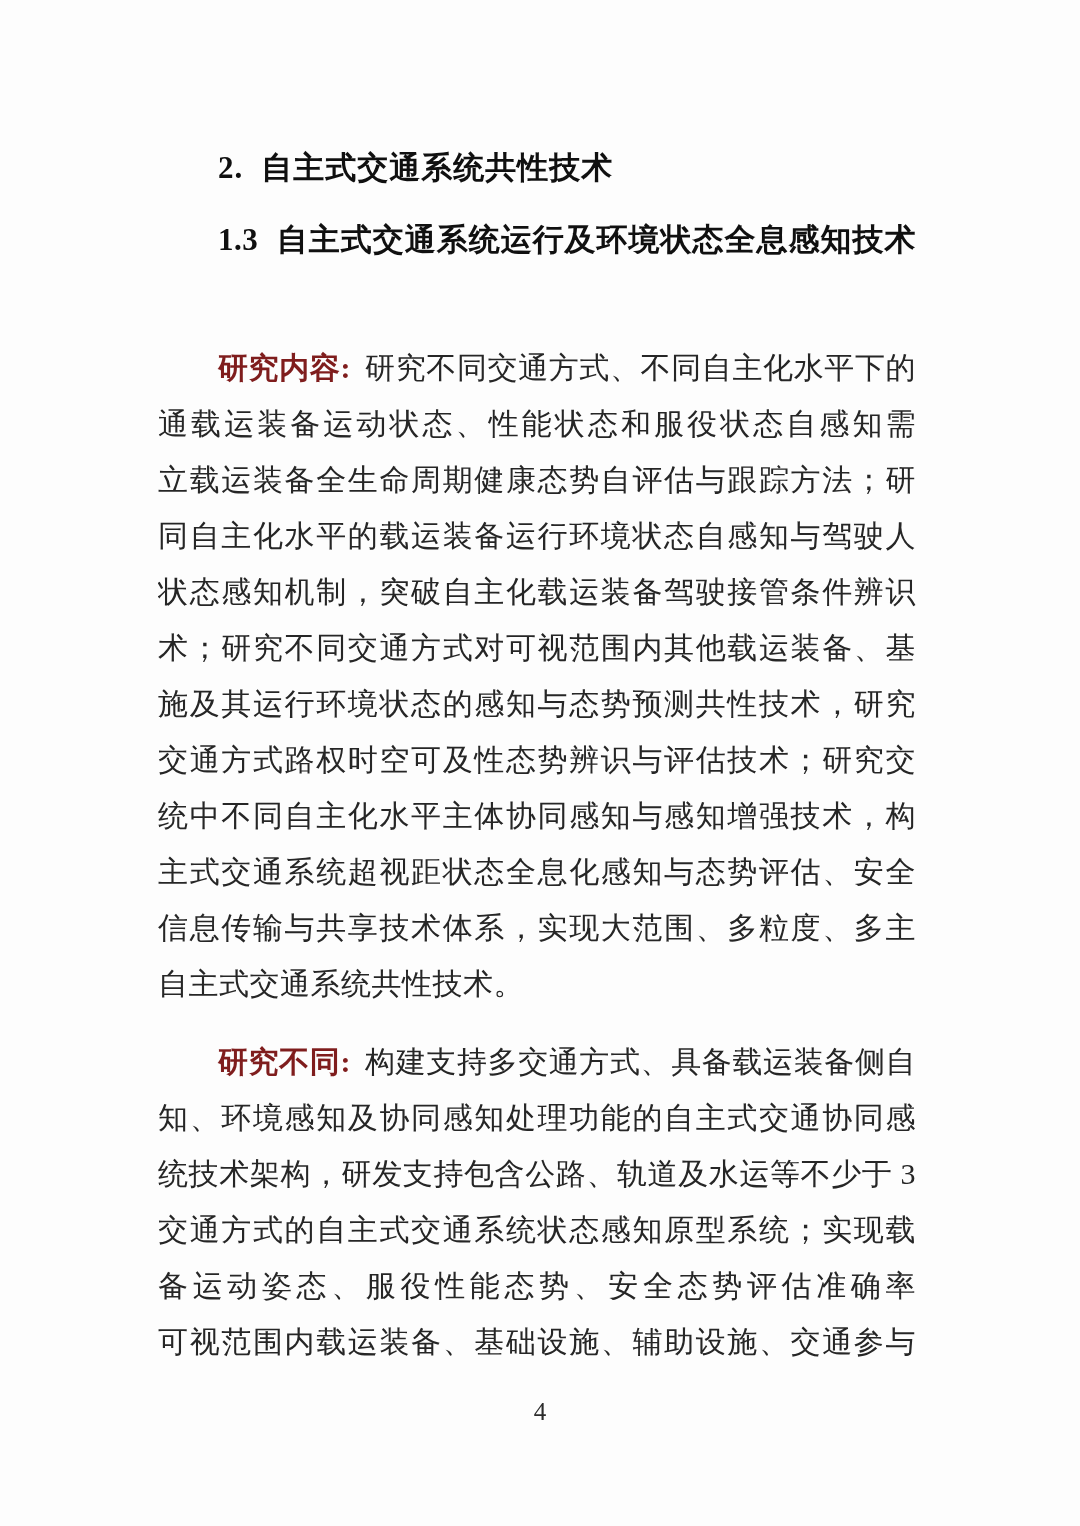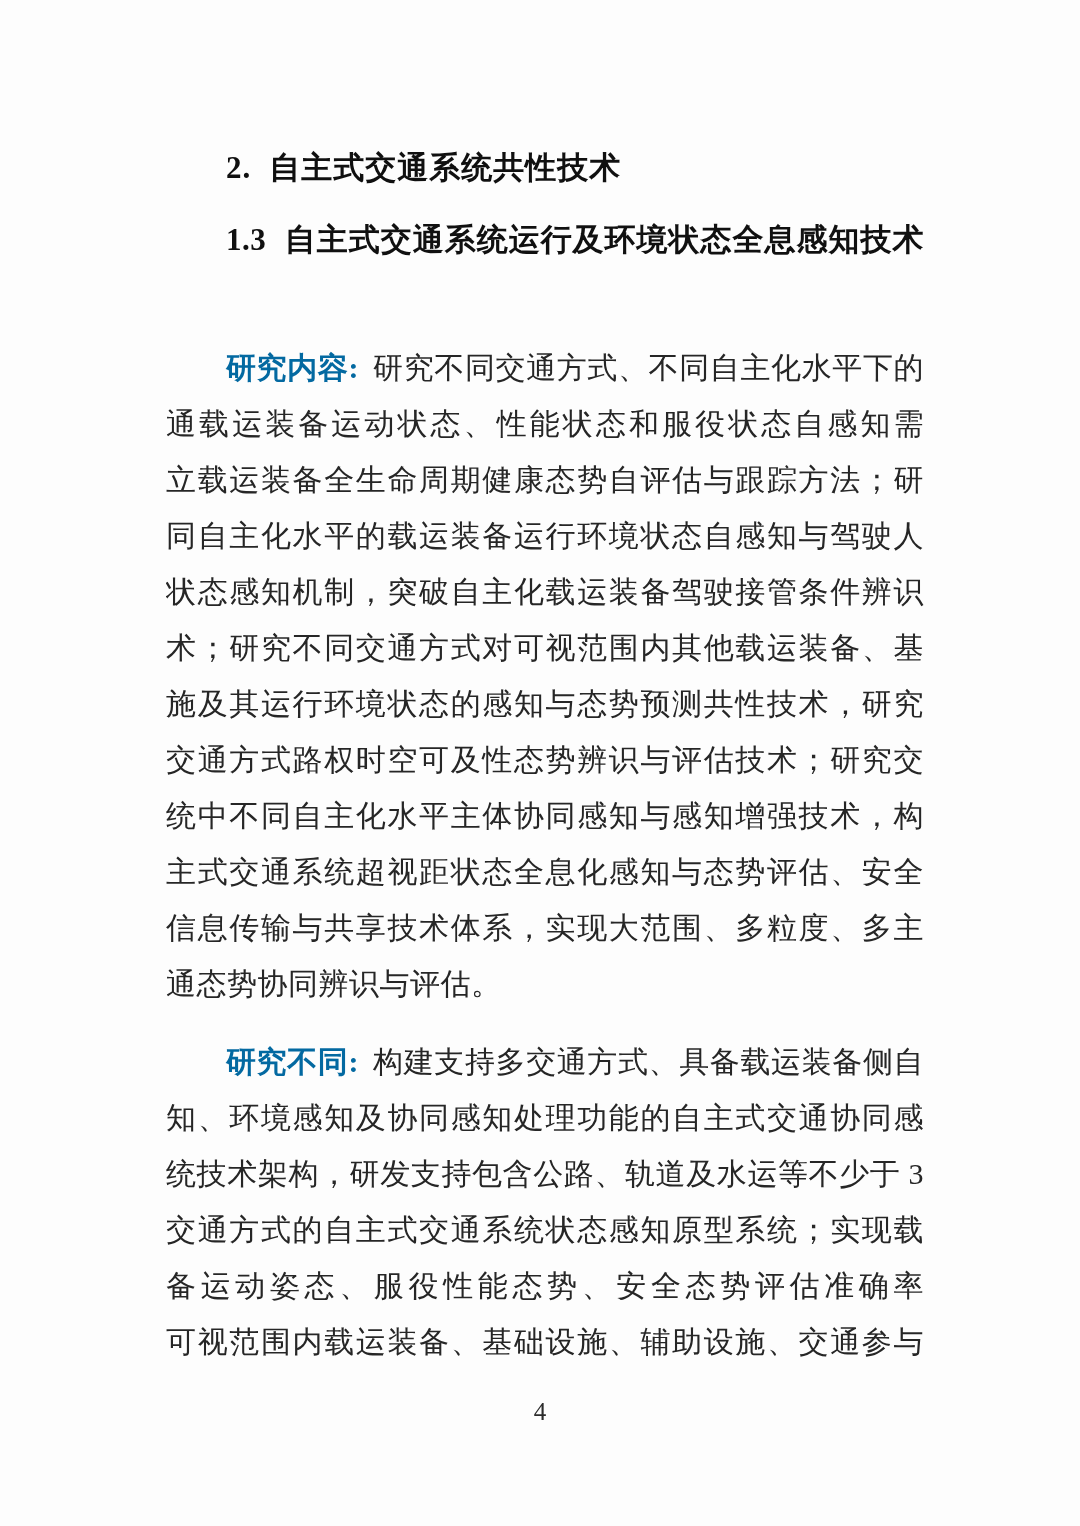--- a/index.html
+++ b/index.html
@@ -11,21 +11,21 @@
     position: relative;
     width: 1080px;
     height: 1526px;
     background: #fdfdfd;
     font-family: "Liberation Serif", "DejaVu Serif", serif;
     color: #262626;
     overflow: hidden;
   }
   .block {
     position: absolute;
-    left: 166px;
+    left: 158px;
     width: 758px;
   }
   .line {
     height: 56px;
     line-height: 56px;
     font-size: 30px;
     text-align: justify;
     overflow: hidden;
     letter-spacing: 0.5px;
   }
@@ -45,21 +45,21 @@
     font-size: 31px;
     font-weight: 700;
     color: #101010;
   }
   .hnum {
     font-family: "Liberation Serif", serif;
     margin-right: 18px;
   }
   .plabel {
     font-weight: 700;
-    color: #0369a1;
+    color: #7f1d1d;
     margin-right: 14px;
   }
   .pagenum {
     position: absolute;
     top: 1398px;
     left: 0;
     width: 1080px;
     text-align: center;
     font-size: 25px;
     color: #2b2b2b;
@@ -86,21 +86,21 @@
     <div class="line jlast">通载运装备运动状态、性能状态和服役状态自感知需求，建</div>
     <div class="line jlast">立载运装备全生命周期健康态势自评估与跟踪方法；研究不</div>
     <div class="line jlast">同自主化水平的载运装备运行环境状态自感知与驾驶人员</div>
     <div class="line jlast">状态感知机制，突破自主化载运装备驾驶接管条件辨识技</div>
     <div class="line jlast">术；研究不同交通方式对可视范围内其他载运装备、基础设</div>
     <div class="line jlast">施及其运行环境状态的感知与态势预测共性技术，研究不同</div>
     <div class="line jlast">交通方式路权时空可及性态势辨识与评估技术；研究交通系</div>
     <div class="line jlast">统中不同自主化水平主体协同感知与感知增强技术，构建自</div>
     <div class="line jlast">主式交通系统超视距状态全息化感知与态势评估、安全可信</div>
     <div class="line jlast">信息传输与共享技术体系，实现大范围、多粒度、多主体交</div>
-    <div class="line">通态势协同辨识与评估。</div>
+    <div class="line">自主式交通系统共性技术。</div>
   </div>
 
   <div class="block" style="top:1034px">
     <div class="line indent jlast"><span class="plabel">研究不同:</span><span>构建支持多交通方式、具备载运装备侧自感</span>
     </div>
     <div class="line jlast">知、环境感知及协同感知处理功能的自主式交通协同感知系</div>
     <div class="line jlast">统技术架构，研发支持包含公路、轨道及水运等不少于 3 种</div>
     <div class="line jlast">交通方式的自主式交通系统状态感知原型系统；实现载运装</div>
     <div class="line jlast">备运动姿态、服役性能态势、安全态势评估准确率≥90%；对</div>
     <div class="line jlast">可视范围内载运装备、基础设施、辅助设施、交通参与者、</div>

